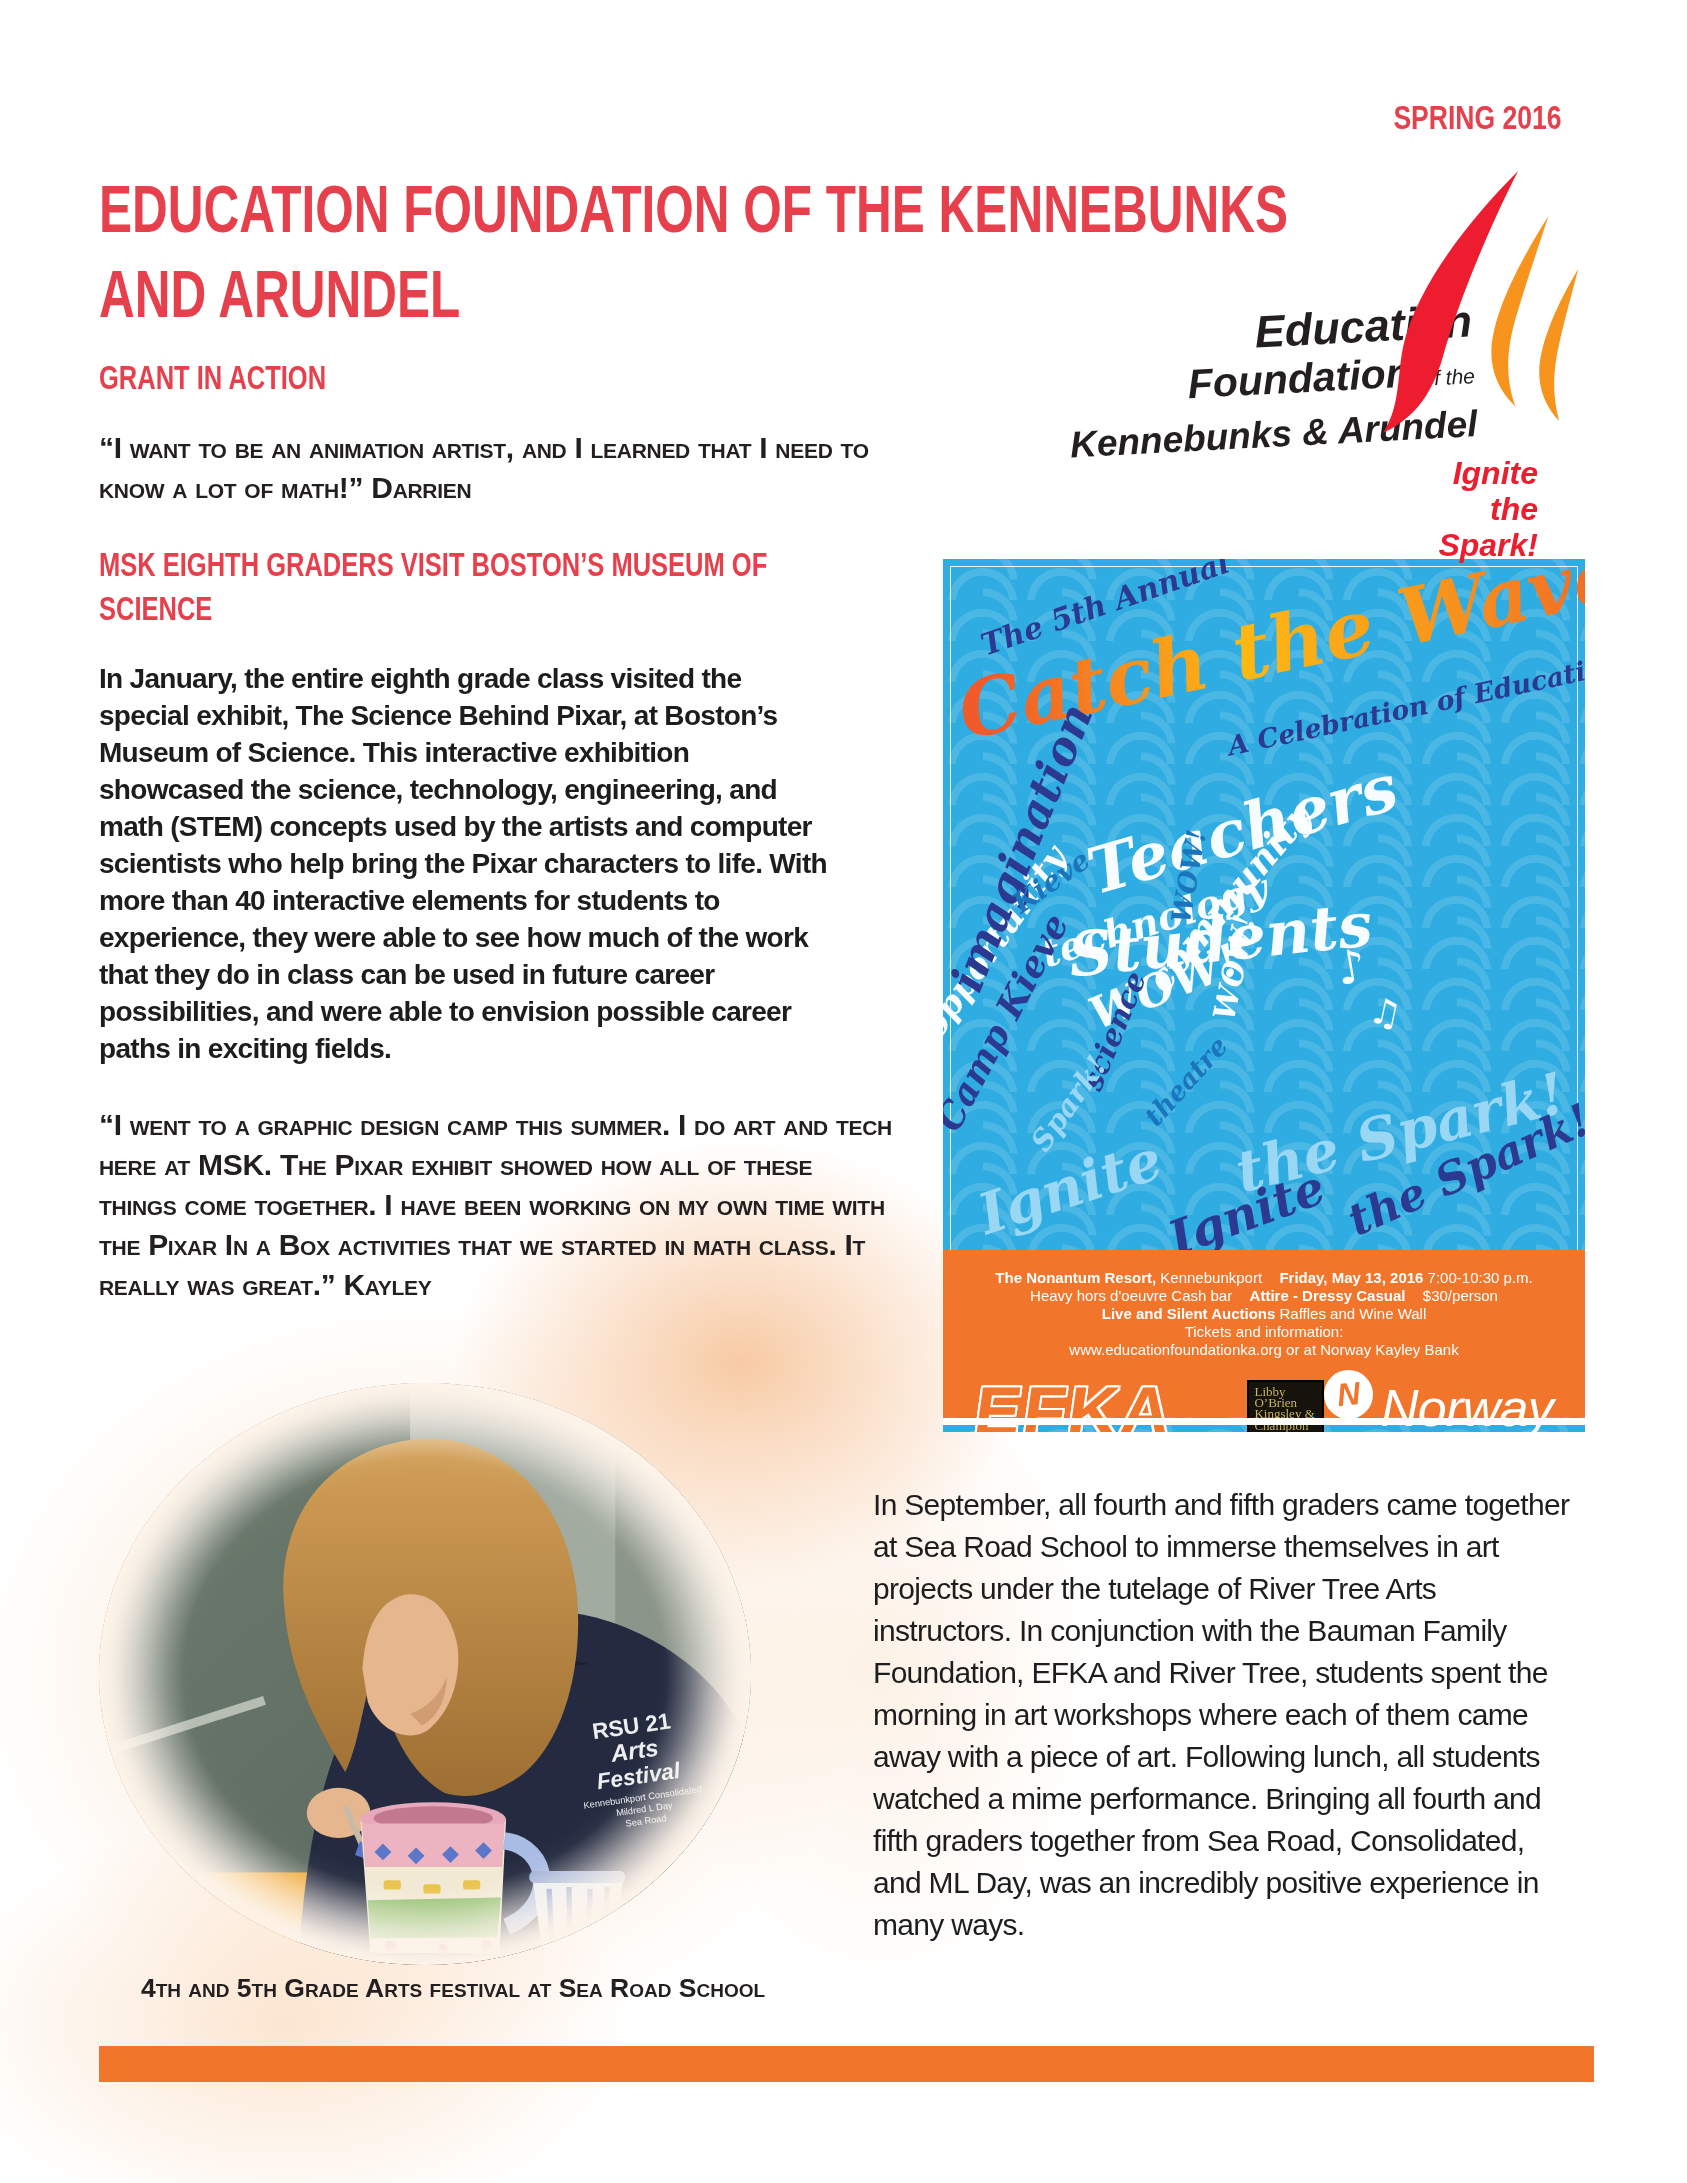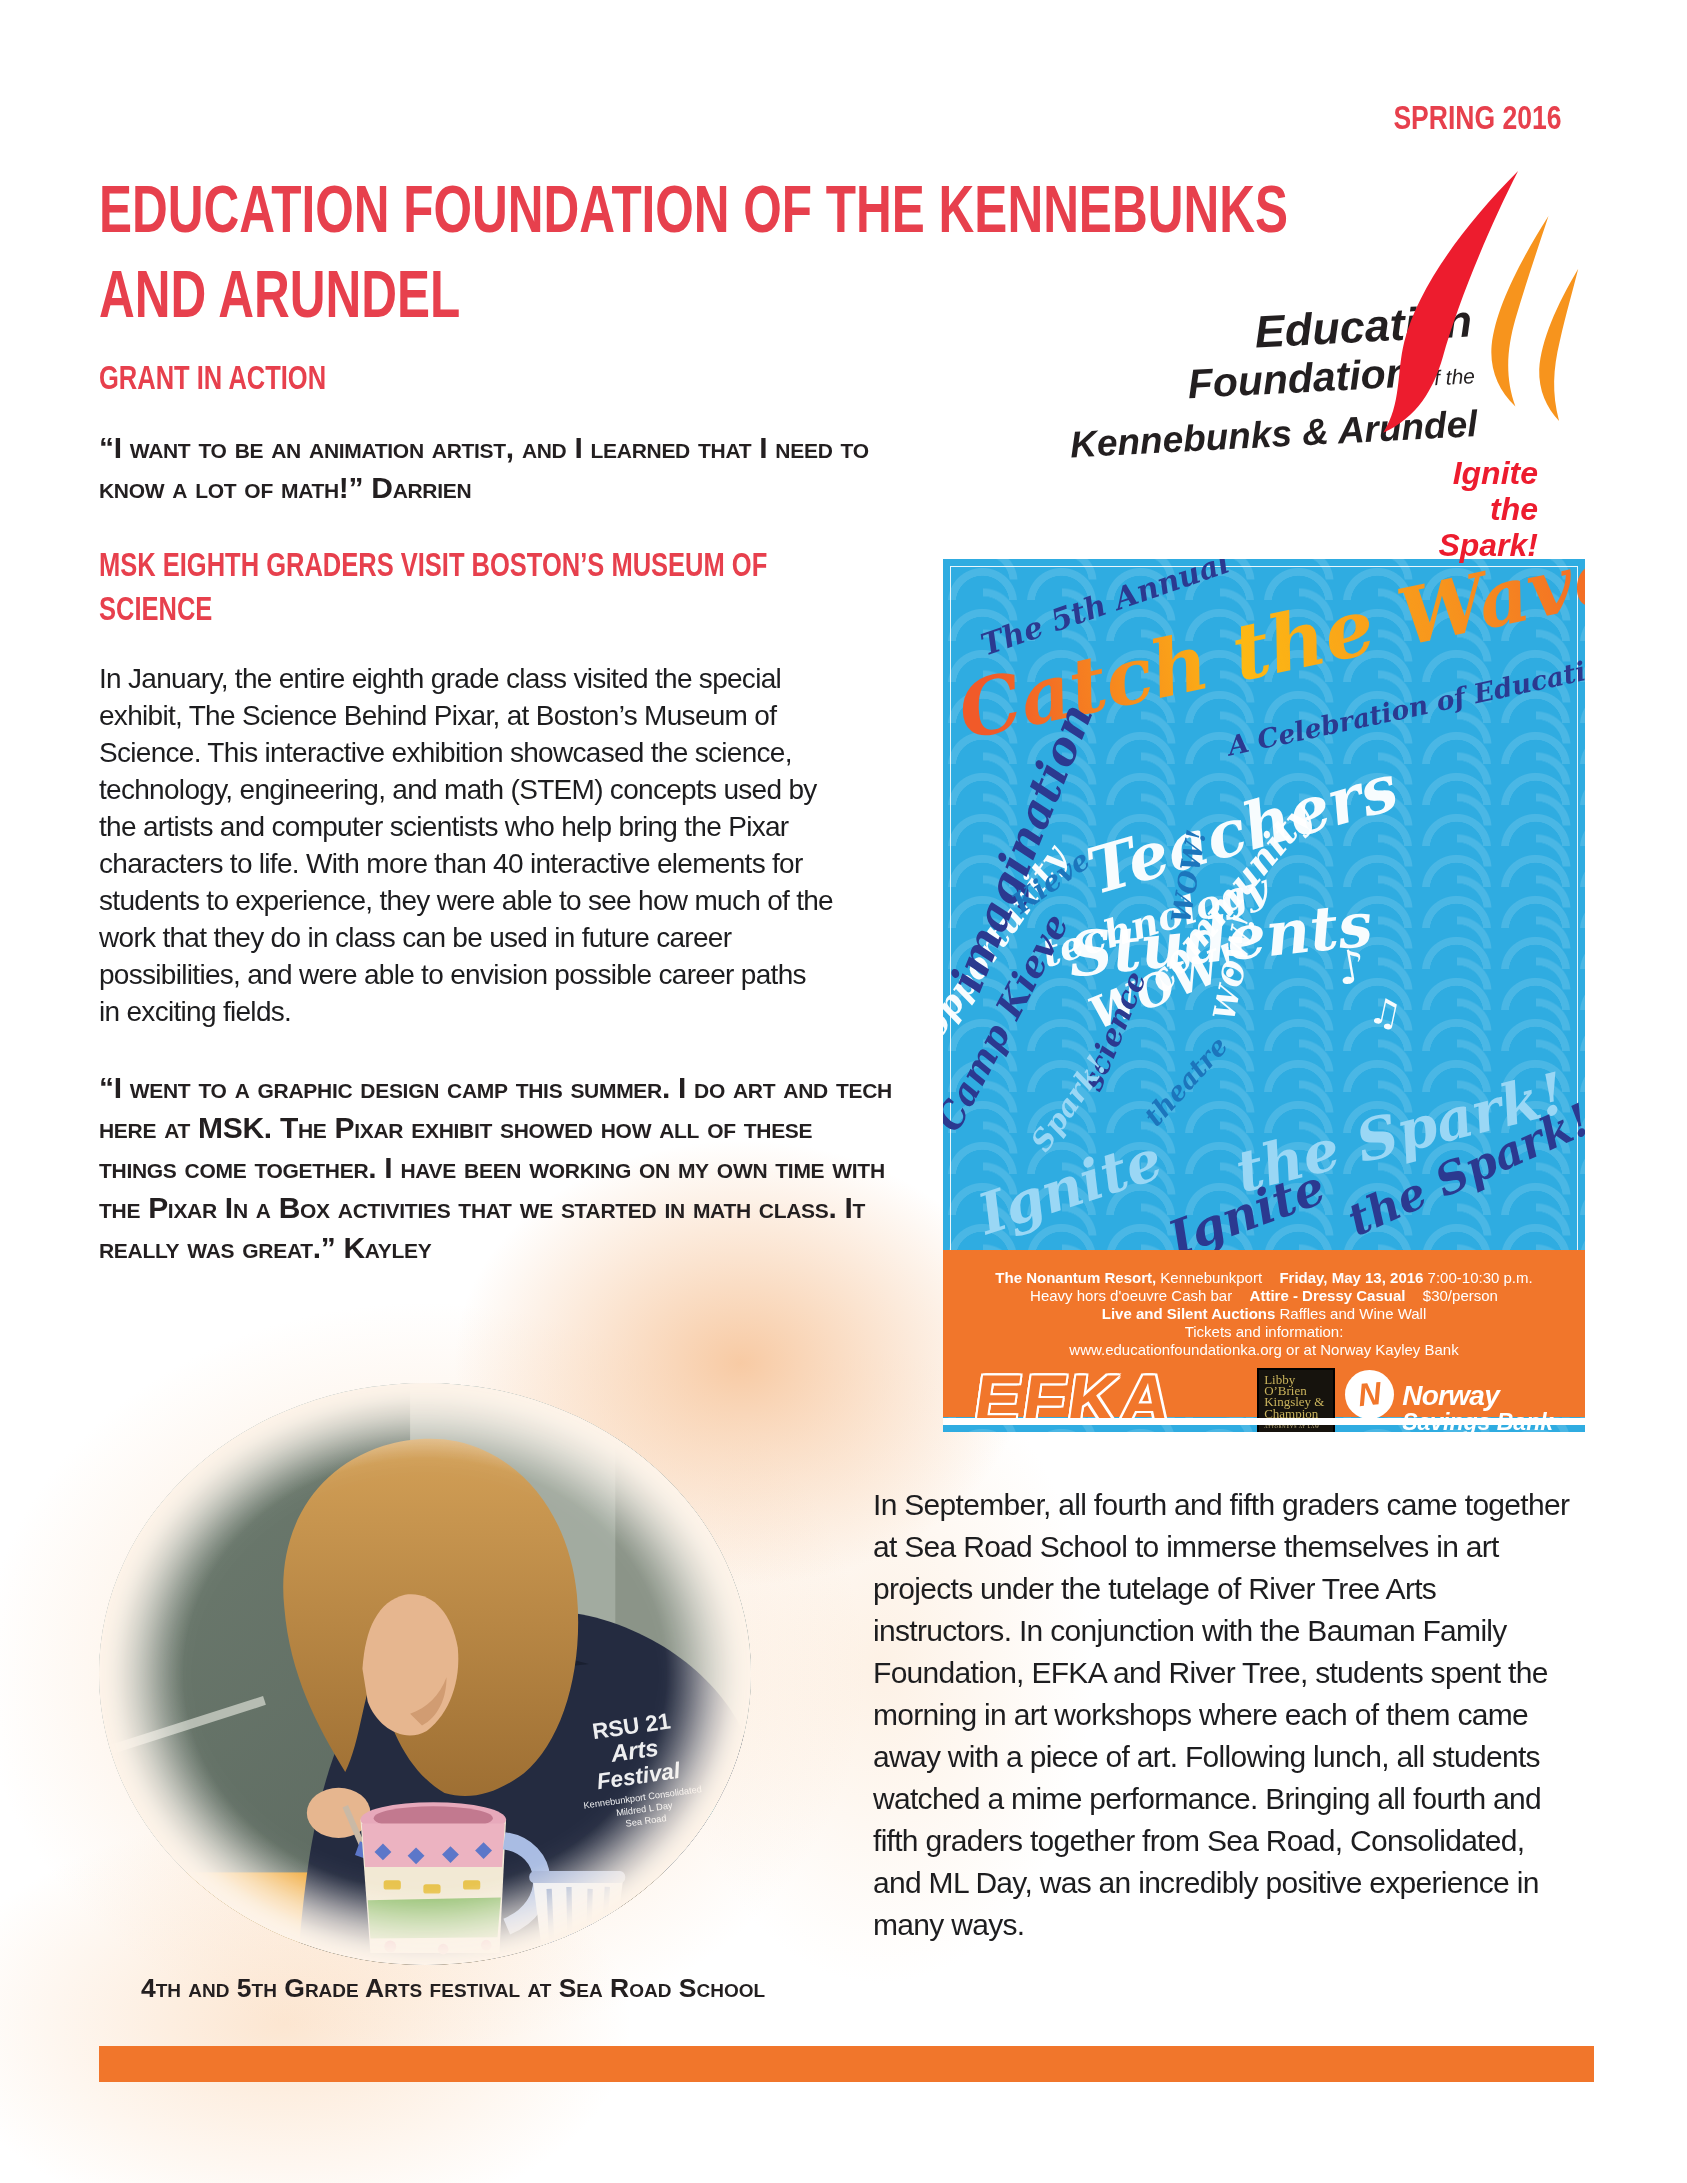--- a/index.html
+++ b/index.html
@@ -29,21 +29,21 @@
                  color:#ED1C2E;font-style:italic;font-weight:bold;font-size:32px;line-height:36px;}
   
   #col-left{position:absolute;left:99px;top:355px;width:787px;z-index:3;}
   h2.red{color:#E7404D;font-weight:bold;font-size:34px;margin:0;line-height:44px;}
   h2.red .cx{width:992px;white-space:normal;}
   .quote{font-weight:bold;font-variant:small-caps;font-size:30px;line-height:40px;
          letter-spacing:-0.3px;color:#231F20;margin:0;}
   .body-text{font-size:28px;line-height:37px;letter-spacing:-0.7px;color:#1d1d1f;margin:0;}
   #q1{margin-top:29px;}
   #h2-msk{margin-top:34px;}
-  #body1{margin-top:30px;width:734px;}
+  #body1{margin-top:30px;width:734px;font-weight:bold;}
   #q2{margin-top:38px;width:794px;}
   
   #photo{position:absolute;left:99px;top:1383px;width:652px;height:582px;z-index:2;
          border-radius:50%;overflow:hidden;}
   #photo::after{content:'';position:absolute;inset:0;border-radius:50%;
                 box-shadow:inset 0 0 53px 32px #FDF2E6;}
   #caption{position:absolute;left:99px;top:1973px;width:708px;z-index:3;text-align:center;
            font-variant:small-caps;font-weight:600;font-size:26.5px;color:#231F20;}
   
   #poster{position:absolute;left:943px;top:559px;width:642px;height:873px;z-index:2;overflow:hidden;
@@ -98,21 +98,21 @@
   #libby{width:64px;height:65px;background:#16130d;border:2px solid #000;color:#C9B35C;
          font-family:"Liberation Serif",serif;text-align:left;padding:4px 5.3px;box-sizing:content-box;}
   #libby .ln{font-size:13px;line-height:11.2px;}
   #libby .rule{border-top:0.7px solid #C9B35C;margin:2px 0 2.6px 0;}
   #libby .sub{font-size:4.6px;letter-spacing:0.7px;color:#cfc08a;}
   #norway{display:flex;align-items:flex-start;}
   #nmark{width:49px;height:49px;border-radius:50%;background:#fff;display:flex;align-items:center;
          justify-content:center;margin:4px 8px 0 0;}
   #nmark span{color:#F1762B;font-size:32px;font-weight:bold;font-style:italic;transform:rotate(-6deg);}
   #ntext{text-align:left;line-height:1;}
-  #ntext .n1{font-size:28px;font-weight:bold;font-style:italic;letter-spacing:-0.7px;margin-top:16px;}
+  #ntext .n1{font-size:52px;font-weight:normal;font-style:italic;letter-spacing:-0.7px;margin-top:16px;}
   #ntext .n2{font-size:23px;font-weight:bold;font-style:italic;margin-top:1.3px;}
   #ntext .n3{font-size:9.3px;font-weight:bold;letter-spacing:0.3px;text-align:right;margin-top:4px;}
   
   #col-right{position:absolute;left:873px;top:1454px;width:718px;z-index:3;}
   #body2{margin-top:30px;width:701px;font-size:30px;line-height:42px;letter-spacing:-0.7px;}
   
   #bottom-bar{position:absolute;left:99px;top:2046px;width:1495px;height:36px;background:#F1762B;z-index:3;}
 </style>
 </head>
 <body>

